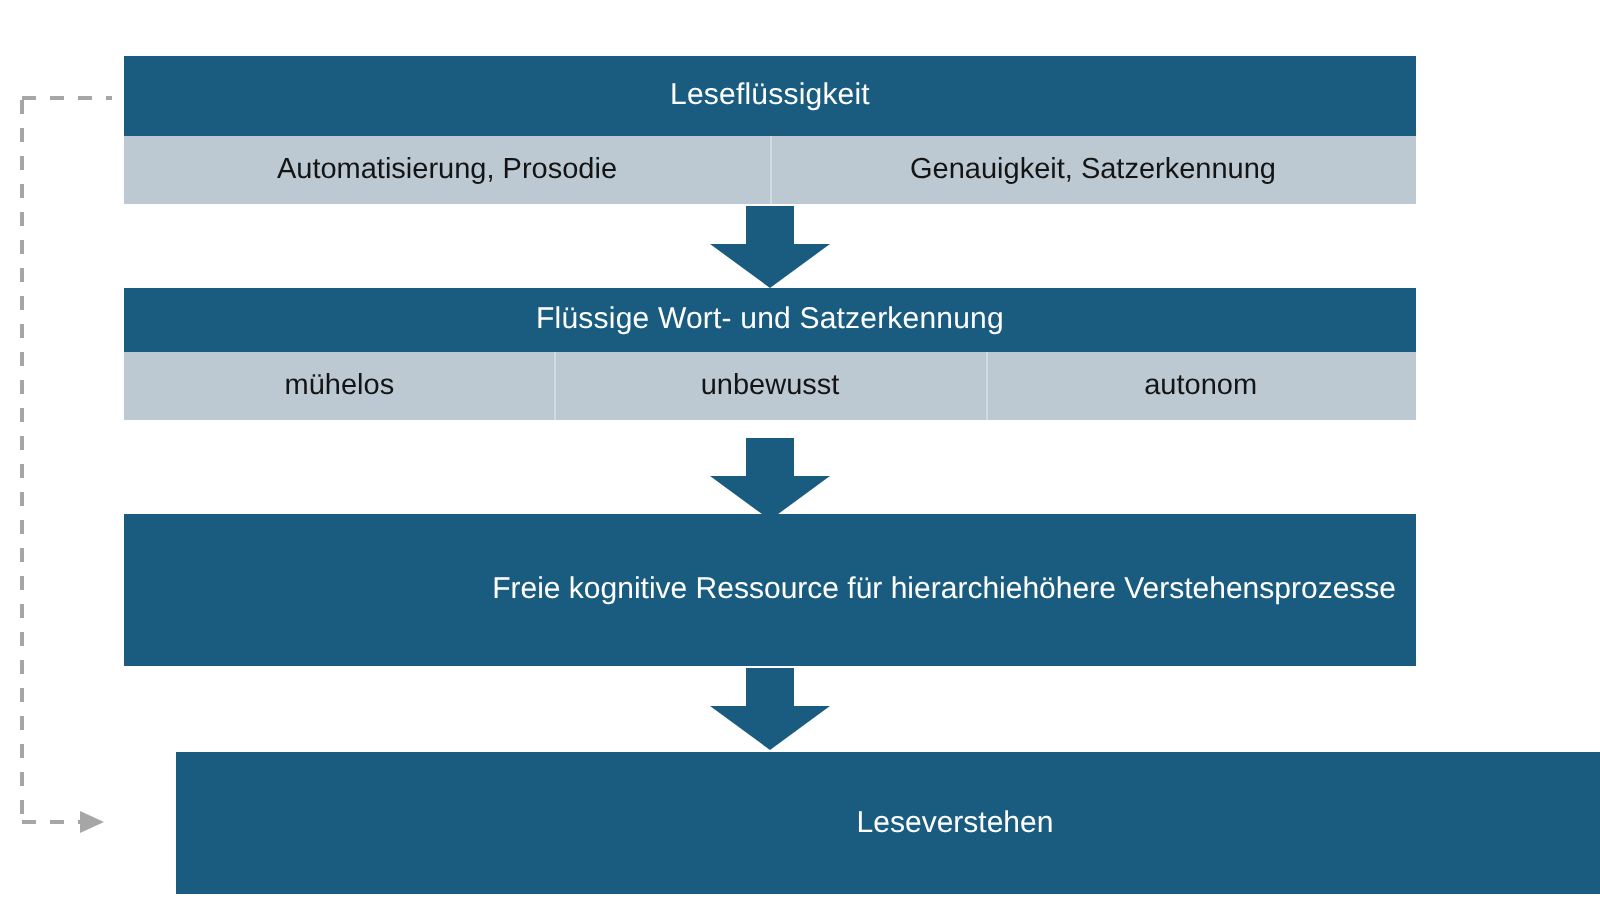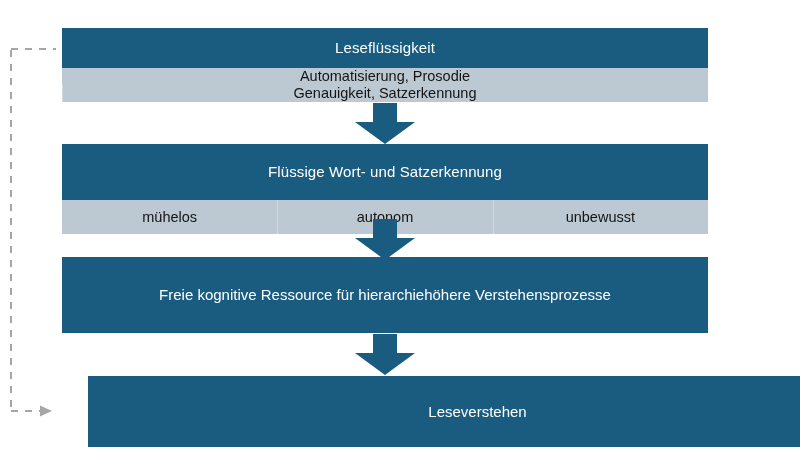--- a/index.html
+++ b/index.html
@@ -104,48 +104,48 @@
 
     <path d="M 11 49 L 56 49" fill="none" stroke="#a6a6a6" stroke-width="2" stroke-dasharray="7 7"></path>
 
     <path d="M 11 411 L 40 411" fill="none" stroke="#a6a6a6" stroke-width="2" stroke-dasharray="7 7"></path>
 
     <path d="M 40 405.5 L 52 411 L 40 416.5 Z" fill="#a6a6a6"></path>
   </svg>
 
   <div class="node" style="left:62px; top:28px; width:646px; height:74px;">
     <div class="node-header" style="height:40px;">Leseflüssigkeit</div>
-    <div class="node-subrow" style="height:34px;flex-direction:column;">
+    <div class="node-subrow" style="height:34px;">
       <div class="subcell">Automatisierung, Prosodie</div>
       <div class="subcell">Genauigkeit, Satzerkennung</div>
     </div>
   </div>
 
   <div class="arrow" style="left:355px; top:103px; width:60px; height:41px;">
     <svg viewBox="0 0 60 41" width="60" height="41" aria-hidden="true">
       <polygon points="18,0 42,0 42,19 60,19 30,41 0,19 18,19" fill="#1a5c80"></polygon>
     </svg>
   </div>
 
   <div class="node" style="left:62px; top:144px; width:646px; height:74px;">
-    <div class="node-header" style="height:56px;">Flüssige Wort- und Satzerkennung</div>
+    <div class="node-header" style="height:32px;">Flüssige Wort- und Satzerkennung</div>
     <div class="node-subrow" style="height:34px;justify-content:flex-end;">
       <div class="subcell">mühelos</div>
+      <div class="subcell">unbewusst</div>
       <div class="subcell">autonom</div>
-      <div class="subcell">unbewusst</div>
     </div>
   </div>
 
   <div class="arrow" style="left:355px; top:219px; width:60px; height:41px;">
     <svg viewBox="0 0 60 41" width="60" height="41" aria-hidden="true">
       <polygon points="18,0 42,0 42,19 60,19 30,41 0,19 18,19" fill="#1a5c80"></polygon>
     </svg>
   </div>
 
-  <div class="node node-solid" style="left:62px; top:257px; width:646px; height:76px;">
+  <div class="node node-solid" style="left:62px; top:257px; width:646px; height:76px;justify-content:flex-end;">
     <span>Freie kognitive Ressource für hierarchiehöhere Verstehensprozesse</span>
   </div>
 
   <div class="arrow" style="left:355px; top:334px; width:60px; height:41px;">
     <svg viewBox="0 0 60 41" width="60" height="41" aria-hidden="true">
       <polygon points="18,0 42,0 42,19 60,19 30,41 0,19 18,19" fill="#1a5c80"></polygon>
     </svg>
   </div>
 
   <div class="node node-solid" style="left:62px; top:376px; width:779px; height:71px;margin-left:26px;">

